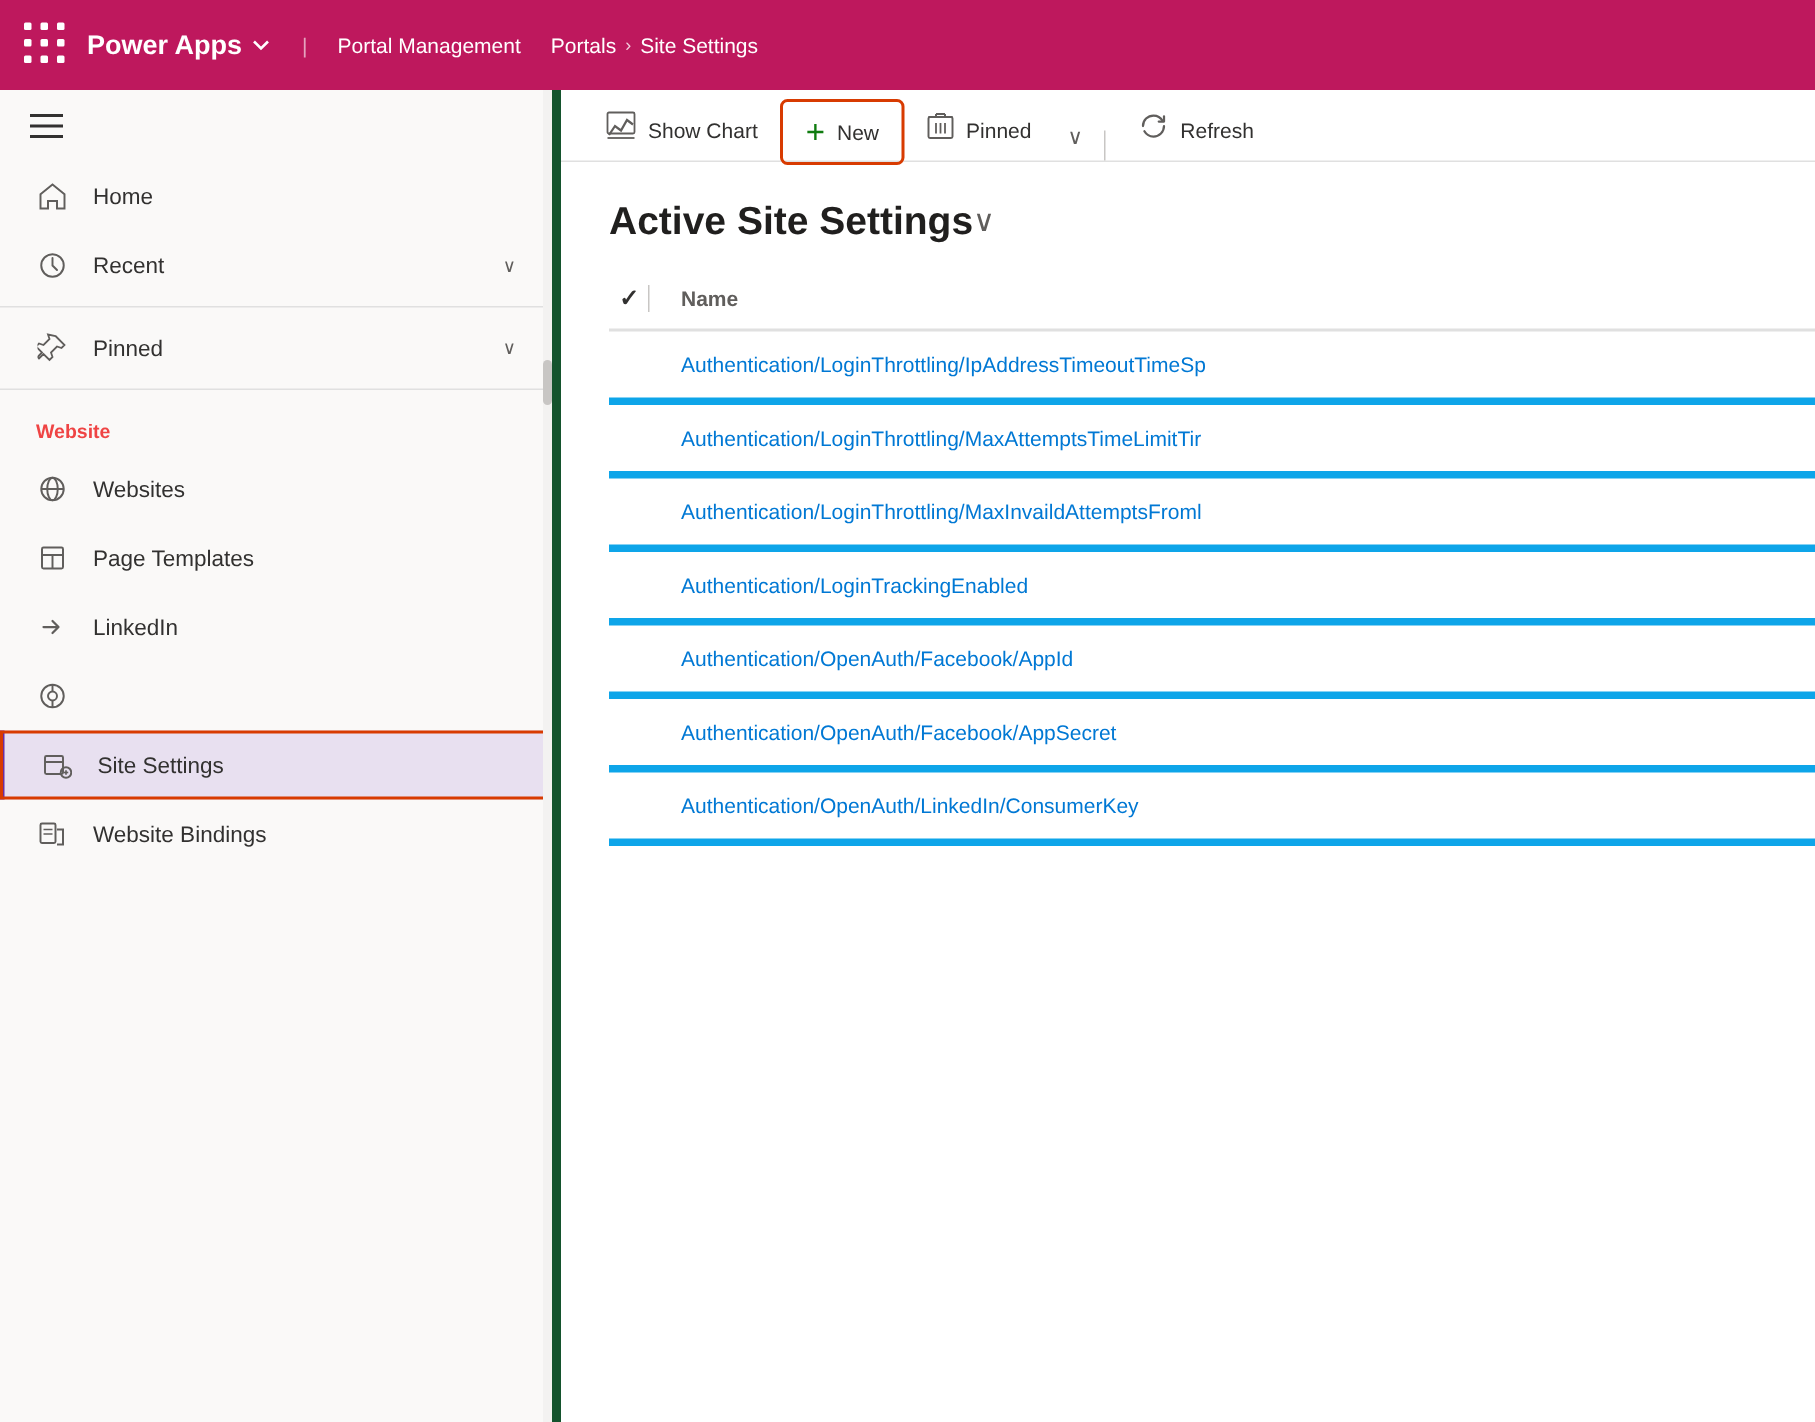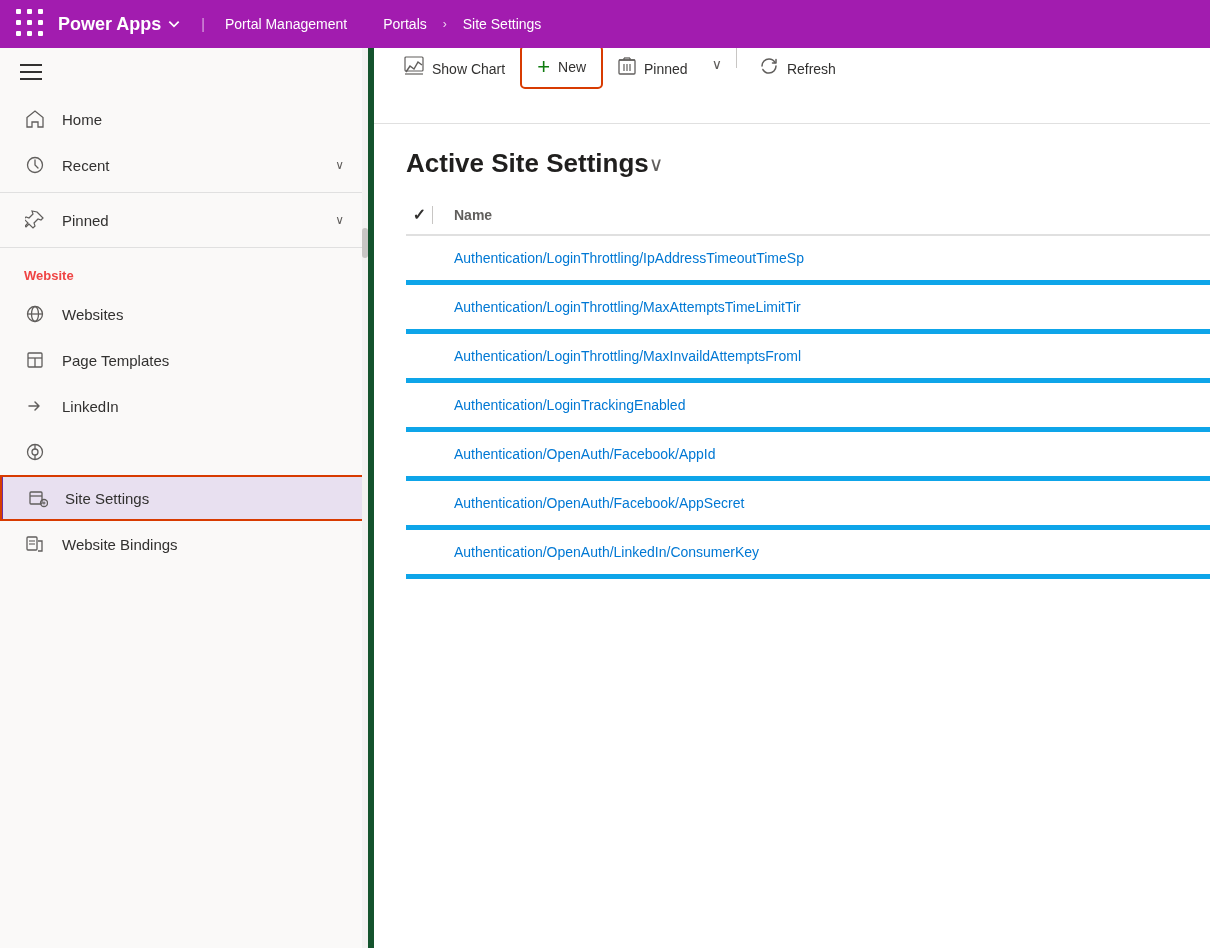--- a/index.html
+++ b/index.html
@@ -1,21 +1,21 @@
 <!DOCTYPE html>
 <html><head>
   <meta charset="utf-8">
   <style>
     * { margin: 0; padding: 0; box-sizing: border-box; }
     body { font-family: 'Segoe UI', sans-serif; width: 1210px; height: 948px; overflow: hidden; background: #f3f2f1; }
 
     
     .topbar {
-      background: #a21caf;
-      height: 48px;
+      background: #be185d;
+      height: 60px;
       display: flex;
       align-items: center;
       padding: 0 16px;
       color: white;
       gap: 12px;
     }
     .topbar-grid {
       display: grid;
       grid-template-columns: repeat(3,8px);
       grid-template-rows: repeat(3,8px);
@@ -32,21 +32,21 @@
       font-size: 18px;
       font-weight: 600;
       color: white;
       display: flex;
       align-items: center;
       gap: 6px;
     }
     .topbar-app-name svg { fill: white; }
     .topbar-separator { color: rgba(255,255,255,0.6); margin: 0 8px; font-size: 14px; }
     .topbar-portal-mgmt { font-size: 14px; color: white; font-weight: 400; }
-    .topbar-breadcrumb { display: flex; align-items: center; gap: 16px; margin-left: 24px; }
+    .topbar-breadcrumb { display: flex; align-items: center; gap: 6px; margin-left: 8px; }
     .topbar-breadcrumb span { font-size: 14px; color: white; }
     .topbar-breadcrumb .chevron { font-size: 12px; color: rgba(255,255,255,0.8); }
 
     
     .main-layout {
       display: flex;
       height: calc(948px - 48px);
     }
 
     
@@ -114,24 +114,24 @@
     .content {
       flex: 1;
       display: flex;
       flex-direction: column;
       background: white;
       overflow: hidden;
     }
 
     
     .toolbar {
-      height: 76px;
+      height: 48px;
       border-bottom: 1px solid #e0e0e0;
       display: flex;
-      align-items: flex-start;
+      align-items: flex-end;
       padding: 0 16px;
       gap: 4px;
       background: white;
     }
     .toolbar-btn {
       display: flex;
       align-items: center;
       gap: 8px;
       padding: 8px 14px;
       border: none;

